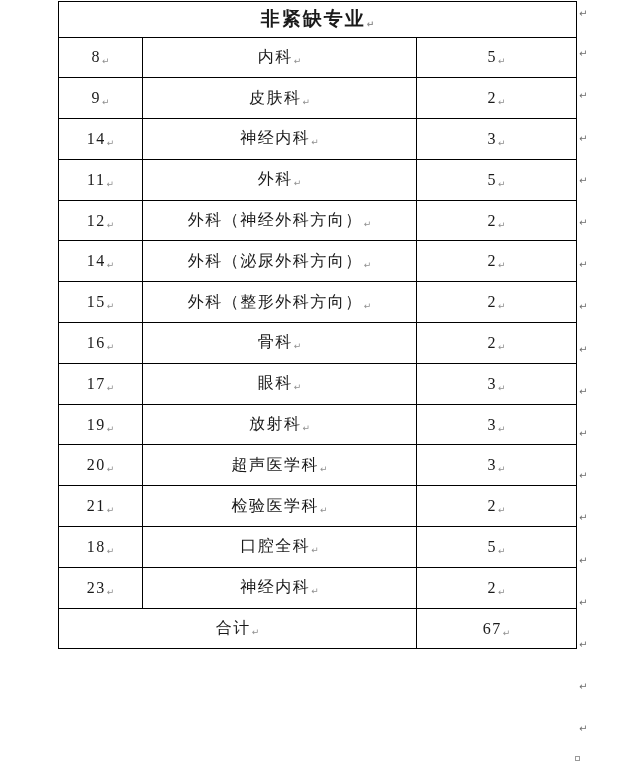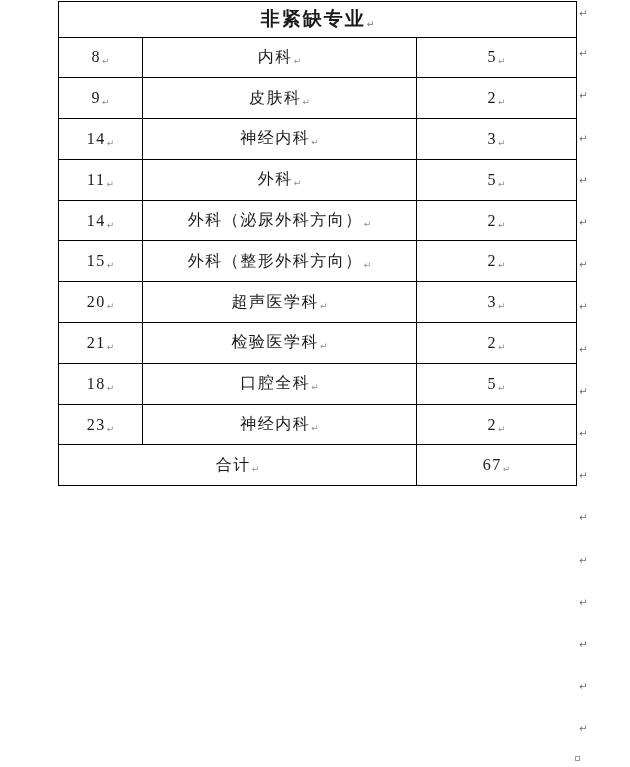--- a/index.html
+++ b/index.html
@@ -77,37 +77,57 @@
           <td><span class="t">神经内科</span><span class="pm">↵</span></td>
           <td><span class="t">3</span><span class="pm">↵</span></td>
         </tr>
 
     <tr>
           <td><span class="t">11</span><span class="pm">↵</span></td>
           <td><span class="t">外科</span><span class="pm">↵</span></td>
           <td><span class="t">5</span><span class="pm">↵</span></td>
         </tr>
 
+    <tr>
+          <td><span class="t">12</span><span class="pm">↵</span></td>
+          <td><span class="t">外科（神经外科方向）</span><span class="pm">↵</span></td>
+          <td><span class="t">2</span><span class="pm">↵</span></td>
+        </tr>
 
 
     <tr>
           <td><span class="t">14</span><span class="pm">↵</span></td>
           <td><span class="t">外科（泌尿外科方向）</span><span class="pm">↵</span></td>
           <td><span class="t">2</span><span class="pm">↵</span></td>
         </tr>
 
     <tr>
           <td><span class="t">15</span><span class="pm">↵</span></td>
           <td><span class="t">外科（整形外科方向）</span><span class="pm">↵</span></td>
           <td><span class="t">2</span><span class="pm">↵</span></td>
         </tr>
 
+    <tr>
+          <td><span class="t">16</span><span class="pm">↵</span></td>
+          <td><span class="t">骨科</span><span class="pm">↵</span></td>
+          <td><span class="t">2</span><span class="pm">↵</span></td>
+        </tr>
+
+    <tr>
+          <td><span class="t">17</span><span class="pm">↵</span></td>
+          <td><span class="t">眼科</span><span class="pm">↵</span></td>
+          <td><span class="t">3</span><span class="pm">↵</span></td>
+        </tr>
 
 
-
+    <tr>
+          <td><span class="t">19</span><span class="pm">↵</span></td>
+          <td><span class="t">放射科</span><span class="pm">↵</span></td>
+          <td><span class="t">3</span><span class="pm">↵</span></td>
+        </tr>
 
     <tr>
           <td><span class="t">20</span><span class="pm">↵</span></td>
           <td><span class="t">超声医学科</span><span class="pm">↵</span></td>
           <td><span class="t">3</span><span class="pm">↵</span></td>
         </tr>
 
     <tr>
           <td><span class="t">21</span><span class="pm">↵</span></td>
           <td><span class="t">检验医学科</span><span class="pm">↵</span></td>

